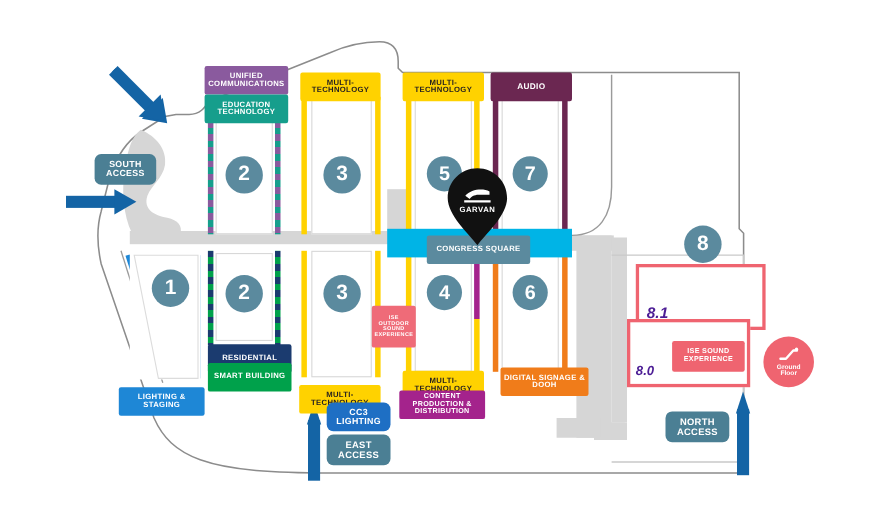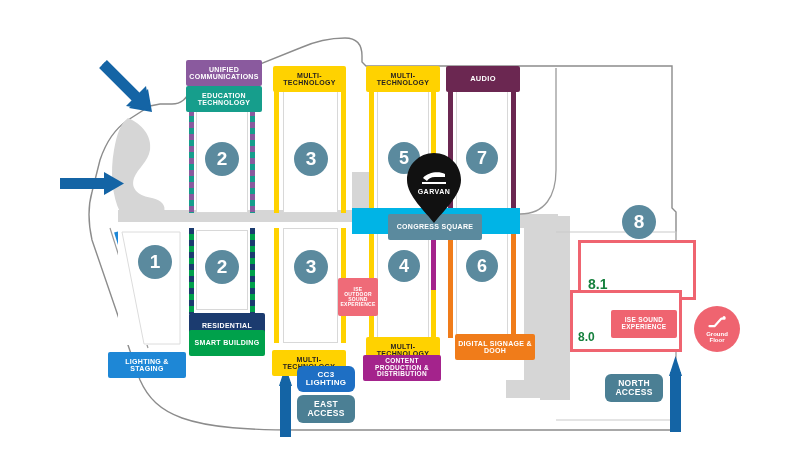--- a/index.html
+++ b/index.html
@@ -22,21 +22,21 @@
            font-weight:bold;box-sizing:border-box;}
 
   
   .hallbox{position:absolute;background:#ffffff;border:1px solid #d8d8d8;box-sizing:border-box;}
 
   
   .stripe{position:absolute;}
 
   
   .pinkroom{position:absolute;border:3px solid #ef6470;background:#ffffff;box-sizing:border-box;}
-  .pinklabel{position:absolute;color:#15803d;font-weight:bold;}
+  .pinklabel{position:absolute;color:#4c1d95;font-weight:bold;font-style:italic;}
 
   
   .escal{position:absolute;border-radius:50%;background:#ef6470;color:#fff;
          display:flex;flex-direction:column;align-items:center;justify-content:center;
          font-weight:bold;line-height:1.0;}
 
   
   .pin{position:absolute;}
   .pin .pinlabel{position:absolute;left:0;width:100%;text-align:center;color:#fff;
                  font-weight:bold;letter-spacing:.5px;}
@@ -193,20 +193,21 @@
   <div class="chip yel" style="left:272px;top:350px;width:74px;height:16px;background:#ffd200;font-size:7px;">MULTI-TECHNOLOGY</div>
 
   <div class="chip yel" style="left:366px;top:337px;width:74px;height:16px;background:#ffd200;font-size:7px;">MULTI-TECHNOLOGY</div>
 
   <div class="chip" style="left:363px;top:355px;width:78px;height:22px;background:#a4238c;font-size:6.5px;">CONTENT PRODUCTION &amp; DISTRIBUTION</div>
 
   <div class="chip" style="left:455px;top:334px;width:80px;height:24px;background:#f07c1a;font-size:7px;">DIGITAL SIGNAGE &amp; DOOH</div>
 
   <div class="chip" style="left:338px;top:278px;width:40px;height:38px;background:#ef6b78;font-size:5px;">ISE OUTDOOR SOUND EXPERIENCE</div>
 
+  <div class="chip rnd" style="left:86px;top:140px;width:56px;height:28px;background:#4b7f94;font-size:8px;">SOUTH ACCESS</div>
 
   <div class="chip rnd" style="left:297px;top:366px;width:58px;height:26px;background:#1e6fc4;font-size:8px;">CC3 LIGHTING</div>
 
   <div class="chip rnd" style="left:605px;top:374px;width:58px;height:28px;background:#4b7f94;font-size:8.5px;">NORTH ACCESS</div>
 
   <div class="chip rnd" style="left:297px;top:395px;width:58px;height:28px;background:#4b7f94;font-size:8.5px;">EAST ACCESS</div>
 
   <div style="position:absolute;left:352px;top:208px;width:168px;height:26px;background:#00b4e6;"></div>
   <div class="chip" style="left:388px;top:214px;width:94px;height:15px;background:#5b8a9e;font-size:7px;">CONGRESS SQUARE</div>
 

